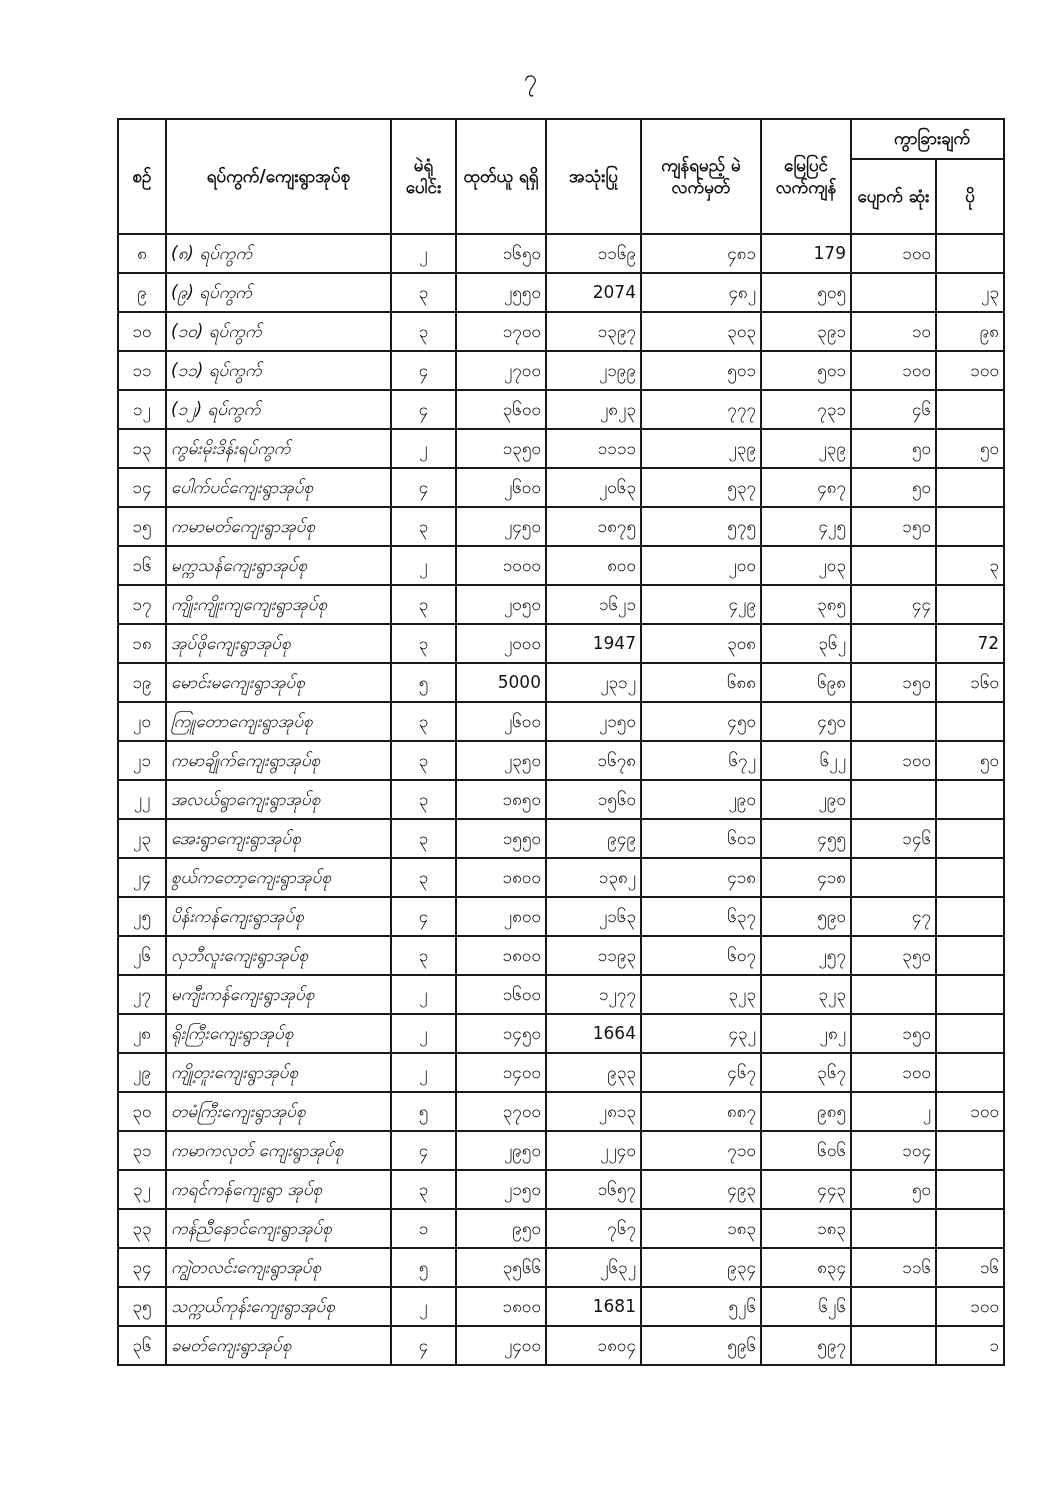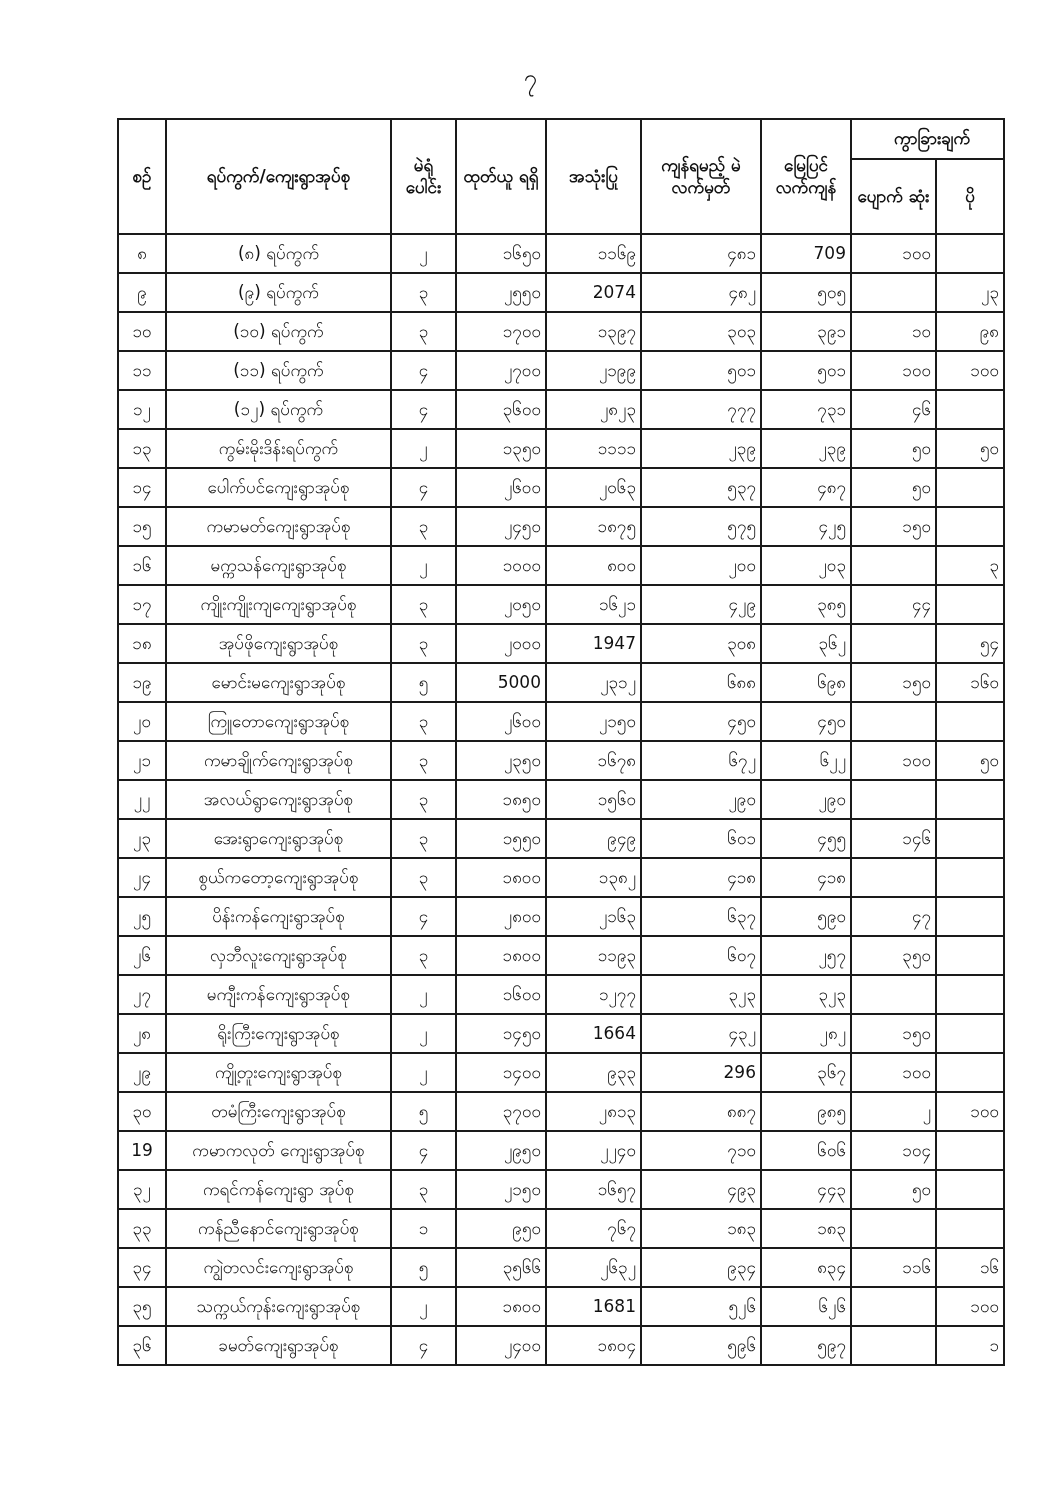--- a/index.html
+++ b/index.html
@@ -42,21 +42,21 @@
   table.ballot-table thead th {
     font-weight: bold;
     text-align: center;
     vertical-align: middle;
     padding: 2px 3px;
   }
   thead tr.head-top th.h-diff { height: 34px; padding-left: 12px; }
   thead tr.head-main th { height: 69px; }
   tbody tr { height: 39px; }
   td.c-no   { text-align: center; }
-  td.c-name { text-align: center; padding-left: 13px; }
+  td.c-name { text-align: left; padding-left: 13px; font-style: italic; }
   td.c-st   { text-align: center; }
   td.c-num  { text-align: right; padding-right: 13px; }
   td.c-lost { text-align: right; padding-right: 20px; }
   td.c-ext  { text-align: right; padding-right: 10px; }
 </style>
 </head>
 <body>
 
 <div class="page-number">၇</div>
 
@@ -89,21 +89,21 @@
     </tr>
   </thead>
   <tbody id="table-body">
       <tr>
         <td class="c-no">၈</td>
         <td class="c-name">(၈) ရပ်ကွက်</td>
         <td class="c-st">၂</td>
         <td class="c-num">၁၆၅၀</td>
         <td class="c-num">၁၁၆၉</td>
         <td class="c-num">၄၈၁</td>
-        <td class="c-num">709</td>
+        <td class="c-num">179</td>
         <td class="c-lost">၁၀၀</td>
         <td class="c-ext"></td>
       </tr>
       <tr>
         <td class="c-no">၉</td>
         <td class="c-name">(၉) ရပ်ကွက်</td>
         <td class="c-st">၃</td>
         <td class="c-num">၂၅၅၀</td>
         <td class="c-num">2074</td>
         <td class="c-num">၄၈၂</td>
@@ -201,21 +201,21 @@
       </tr>
       <tr>
         <td class="c-no">၁၈</td>
         <td class="c-name">အုပ်ဖိုကျေးရွာအုပ်စု</td>
         <td class="c-st">၃</td>
         <td class="c-num">၂၀၀၀</td>
         <td class="c-num">1947</td>
         <td class="c-num">၃၀၈</td>
         <td class="c-num">၃၆၂</td>
         <td class="c-lost"></td>
-        <td class="c-ext">၅၄</td>
+        <td class="c-ext">72</td>
       </tr>
       <tr>
         <td class="c-no">၁၉</td>
         <td class="c-name">မောင်းမကျေးရွာအုပ်စု</td>
         <td class="c-st">၅</td>
         <td class="c-num">5000</td>
         <td class="c-num">၂၃၁၂</td>
         <td class="c-num">၆၈၈</td>
         <td class="c-num">၆၉၈</td>
         <td class="c-lost">၁၅၀</td>
@@ -319,38 +319,38 @@
         <td class="c-num">၂၈၂</td>
         <td class="c-lost">၁၅၀</td>
         <td class="c-ext"></td>
       </tr>
       <tr>
         <td class="c-no">၂၉</td>
         <td class="c-name">ကျို့တူးကျေးရွာအုပ်စု</td>
         <td class="c-st">၂</td>
         <td class="c-num">၁၄၀၀</td>
         <td class="c-num">၉၃၃</td>
-        <td class="c-num">296</td>
+        <td class="c-num">၄၆၇</td>
         <td class="c-num">၃၆၇</td>
         <td class="c-lost">၁၀၀</td>
         <td class="c-ext"></td>
       </tr>
       <tr>
         <td class="c-no">၃၀</td>
         <td class="c-name">တမံကြီးကျေးရွာအုပ်စု</td>
         <td class="c-st">၅</td>
         <td class="c-num">၃၇၀၀</td>
         <td class="c-num">၂၈၁၃</td>
         <td class="c-num">၈၈၇</td>
         <td class="c-num">၉၈၅</td>
         <td class="c-lost">၂</td>
         <td class="c-ext">၁၀၀</td>
       </tr>
       <tr>
-        <td class="c-no">19</td>
+        <td class="c-no">၃၁</td>
         <td class="c-name">ကမာကလုတ် ကျေးရွာအုပ်စု</td>
         <td class="c-st">၄</td>
         <td class="c-num">၂၉၅၀</td>
         <td class="c-num">၂၂၄၀</td>
         <td class="c-num">၇၁၀</td>
         <td class="c-num">၆၀၆</td>
         <td class="c-lost">၁၀၄</td>
         <td class="c-ext"></td>
       </tr>
       <tr>

